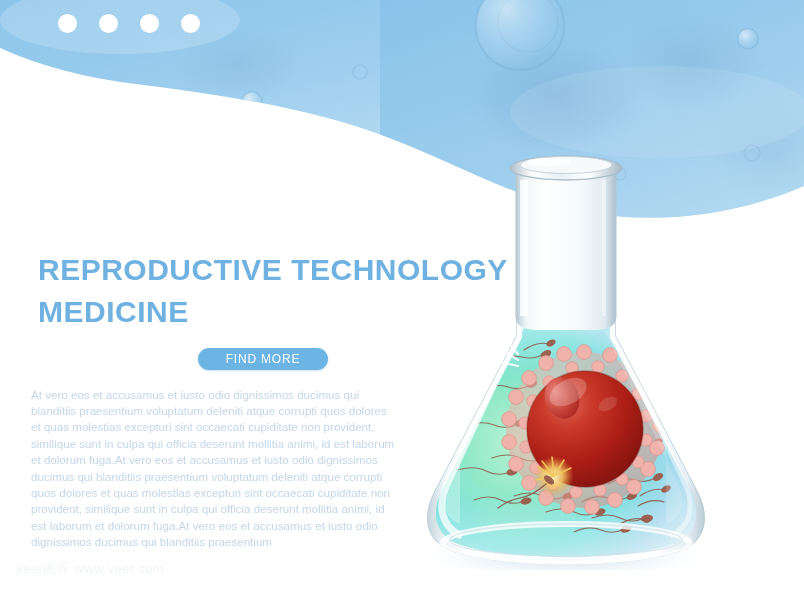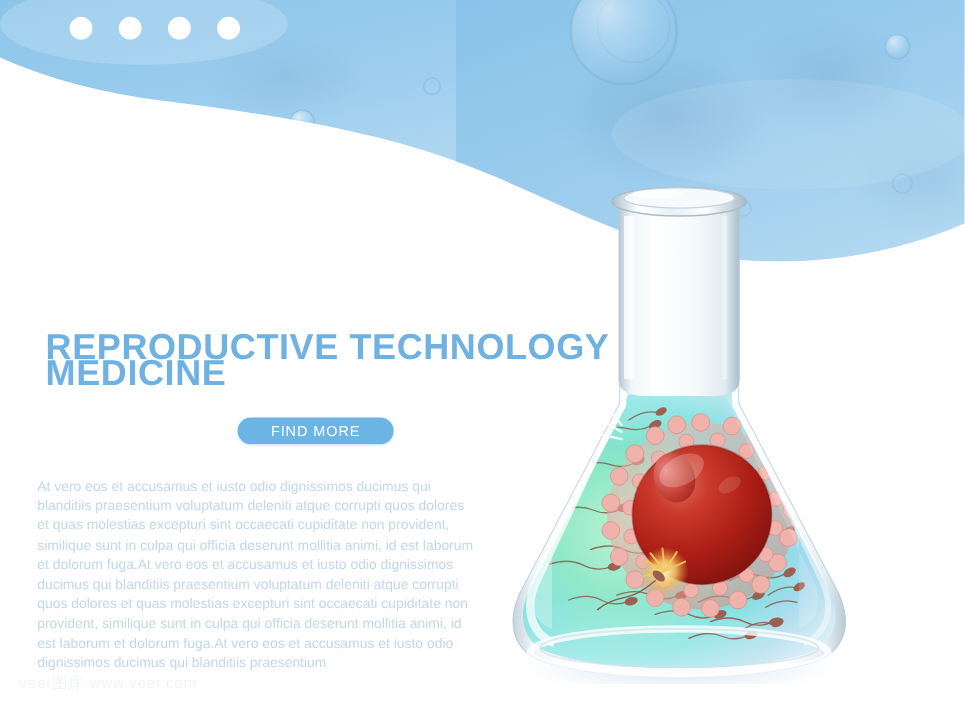--- a/index.html
+++ b/index.html
@@ -19,39 +19,38 @@
   .dots{position:absolute;left:58px;top:14px;display:flex;gap:22px;z-index:6;}
   .dot{width:19px;height:19px;border-radius:50%;background:#ffffff;}
 
   
   .content{position:absolute;left:0;top:0;width:470px;z-index:8;}
   .headline{
     position:absolute;left:38px;top:252px;width:460px;
     font-size:30px;font-weight:bold;letter-spacing:.5px;
     color:#6fb1e0;line-height:36px;
     white-space:nowrap;
-    margin-top:20px;
   }
   .headline-2{
     position:absolute;left:38px;top:294px;width:420px;
     font-size:30px;font-weight:bold;letter-spacing:.5px;
     color:#6fb1e0;line-height:36px;text-align:left;
   }
   .cta{
     position:absolute;left:198px;top:348px;
     width:130px;height:22px;border-radius:11px;
     background:#6cb4e4;color:#ffffff;
     font-size:12px;letter-spacing:.8px;
     display:flex;align-items:center;justify-content:center;
     border:none;cursor:pointer;
     box-shadow:0 1px 2px rgba(110,170,215,.35);
     text-align:center;
   }
   .paragraph{
-    position:absolute;left:31px;top:386px;width:365px;
+    position:absolute;left:31px;top:375px;width:365px;
     font-size:11.6px;line-height:16.4px;
     color:#c3d7e9;
     text-align:left;
   }
 
   
   .flask{position:absolute;left:396px;top:140px;width:340px;height:430px;z-index:7;}
 
   
   .wm-bottom{

